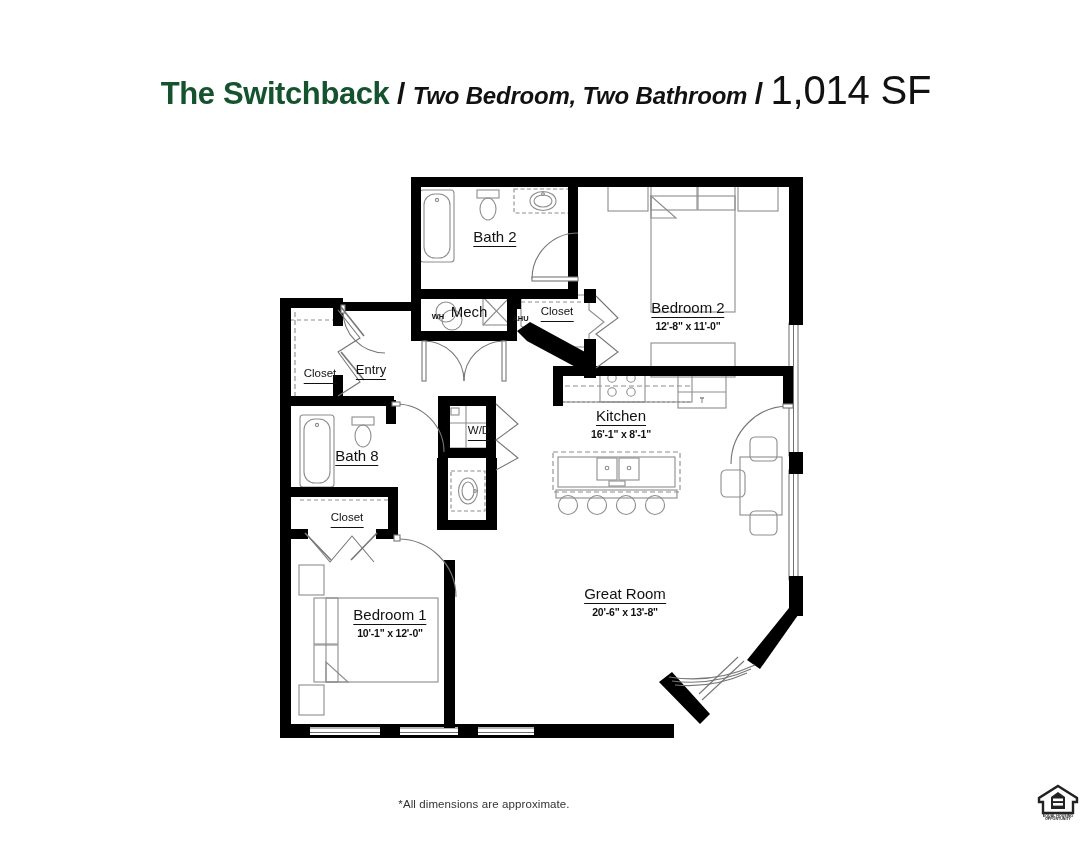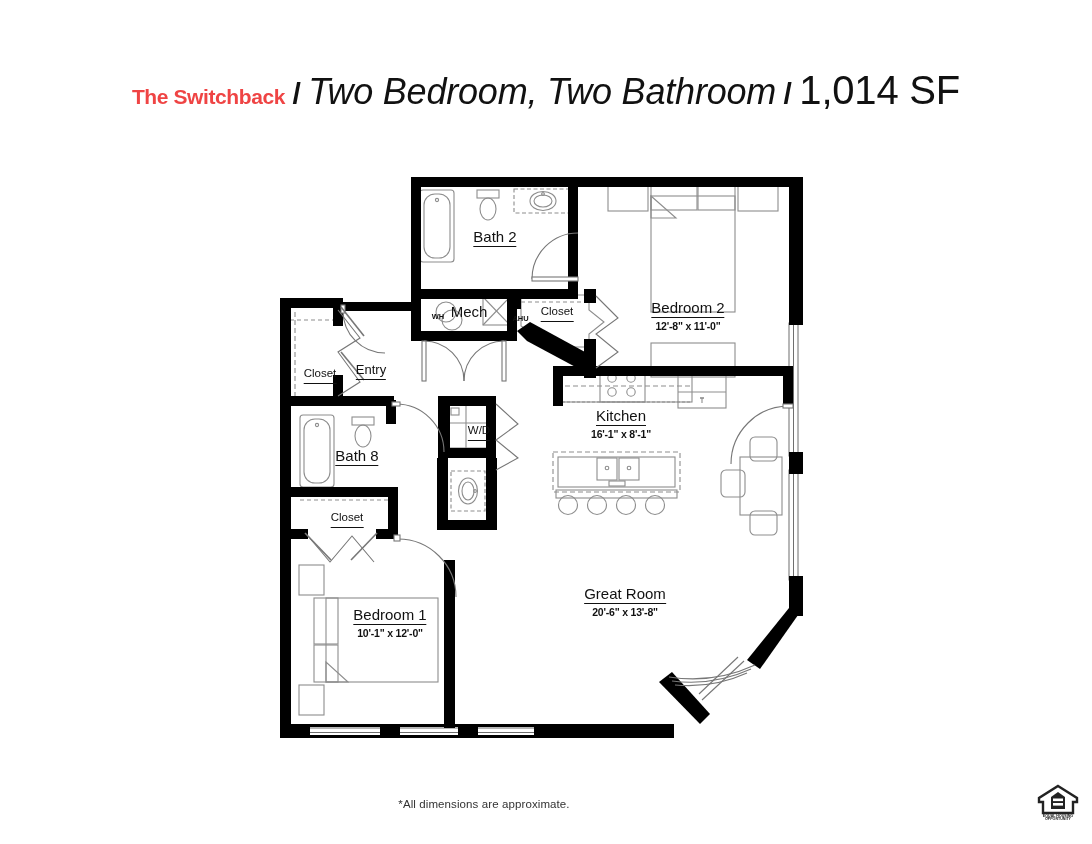--- a/index.html
+++ b/index.html
@@ -11,26 +11,26 @@
     overflow:hidden;
   }
   
   #title-bar{
     position:absolute;left:0;top:68px;width:1092px;
     text-align:center;
     white-space:nowrap;
   }
   .t-name{
     font-family:"Liberation Sans",sans-serif;
-    font-weight:bold;font-size:21px;letter-spacing:-0.4px;
-    color:#ef4444;
+    font-weight:bold;font-size:31px;letter-spacing:-0.4px;
+    color:#14532d;
   }
   .t-sep{font-size:30px;font-weight:bold;color:#111;padding:0 3px;}
   .t-type{
-    font-style:italic;font-size:36px;color:#111;font-weight:400;
+    font-style:italic;font-size:24px;color:#111;font-weight:700;
     letter-spacing:-0.2px;
   }
   .t-sf{font-size:40px;color:#111;font-weight:400;letter-spacing:-0.2px;}
 
   
   #plan-stage{
     position:absolute;left:0;top:0;width:1080px;height:844px;
   }
   #plan-svg{position:absolute;left:0;top:0;}
 

